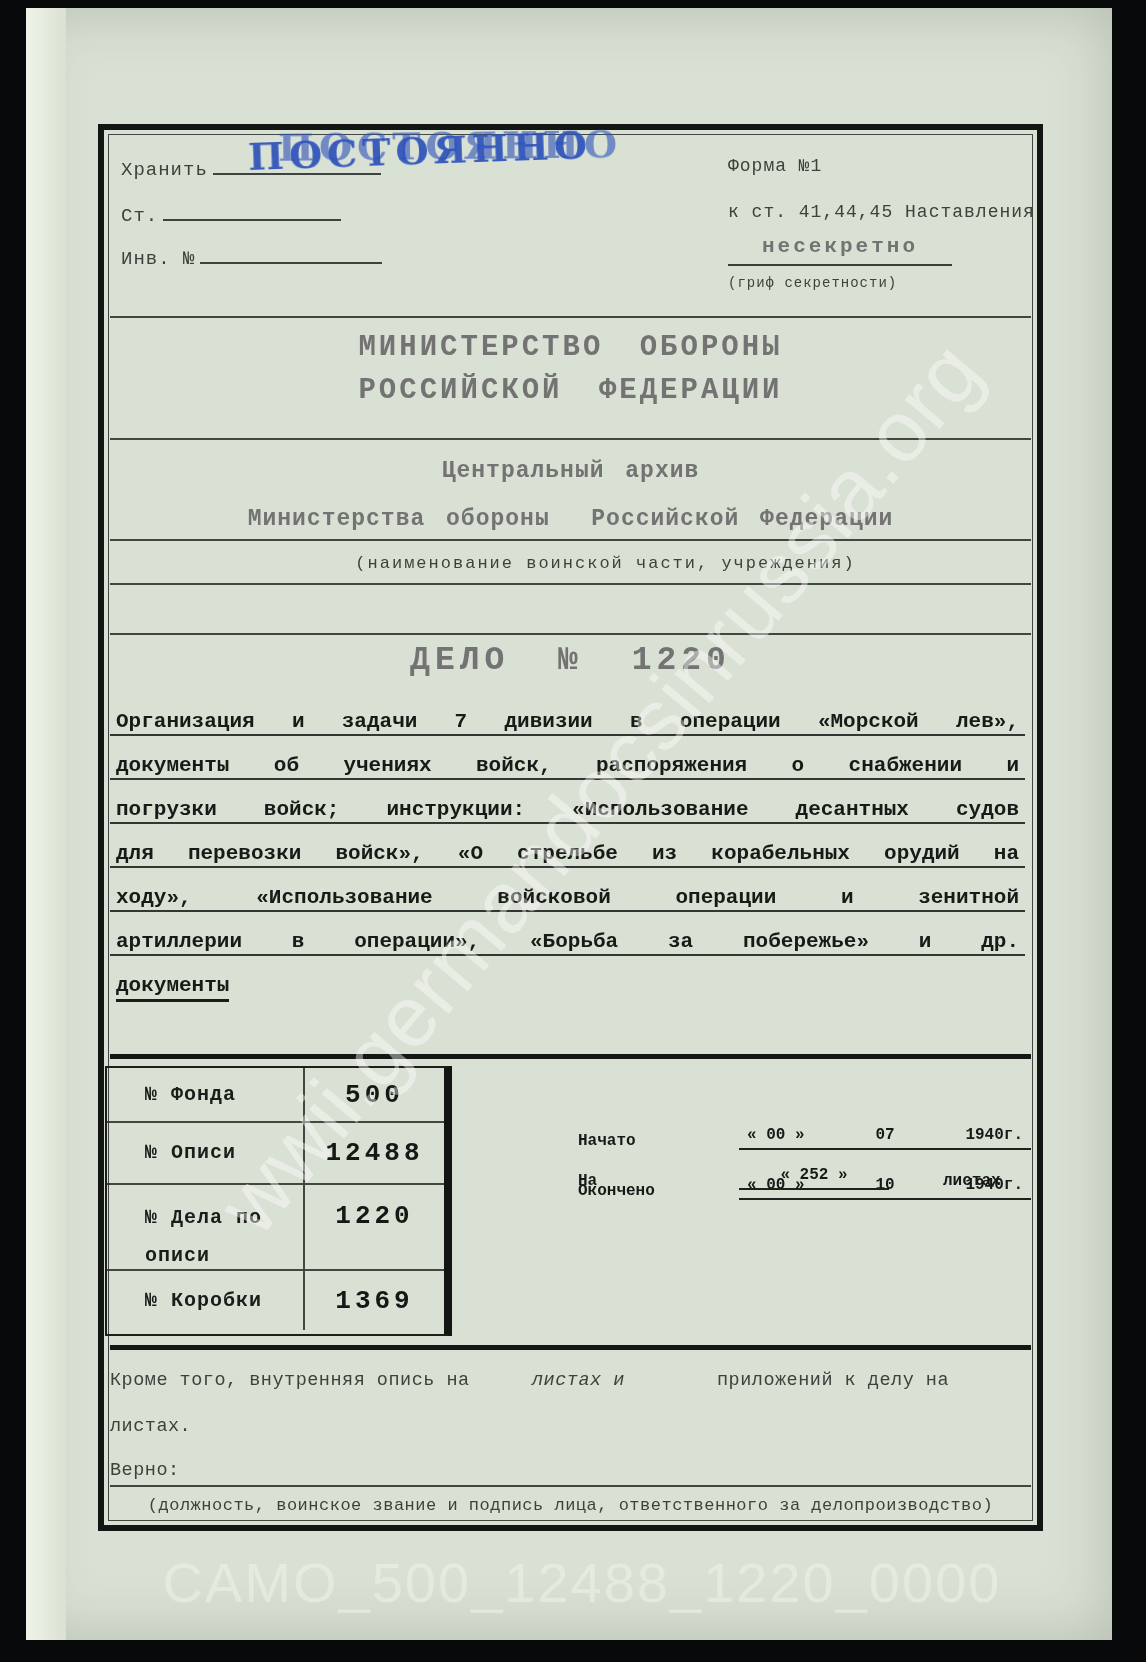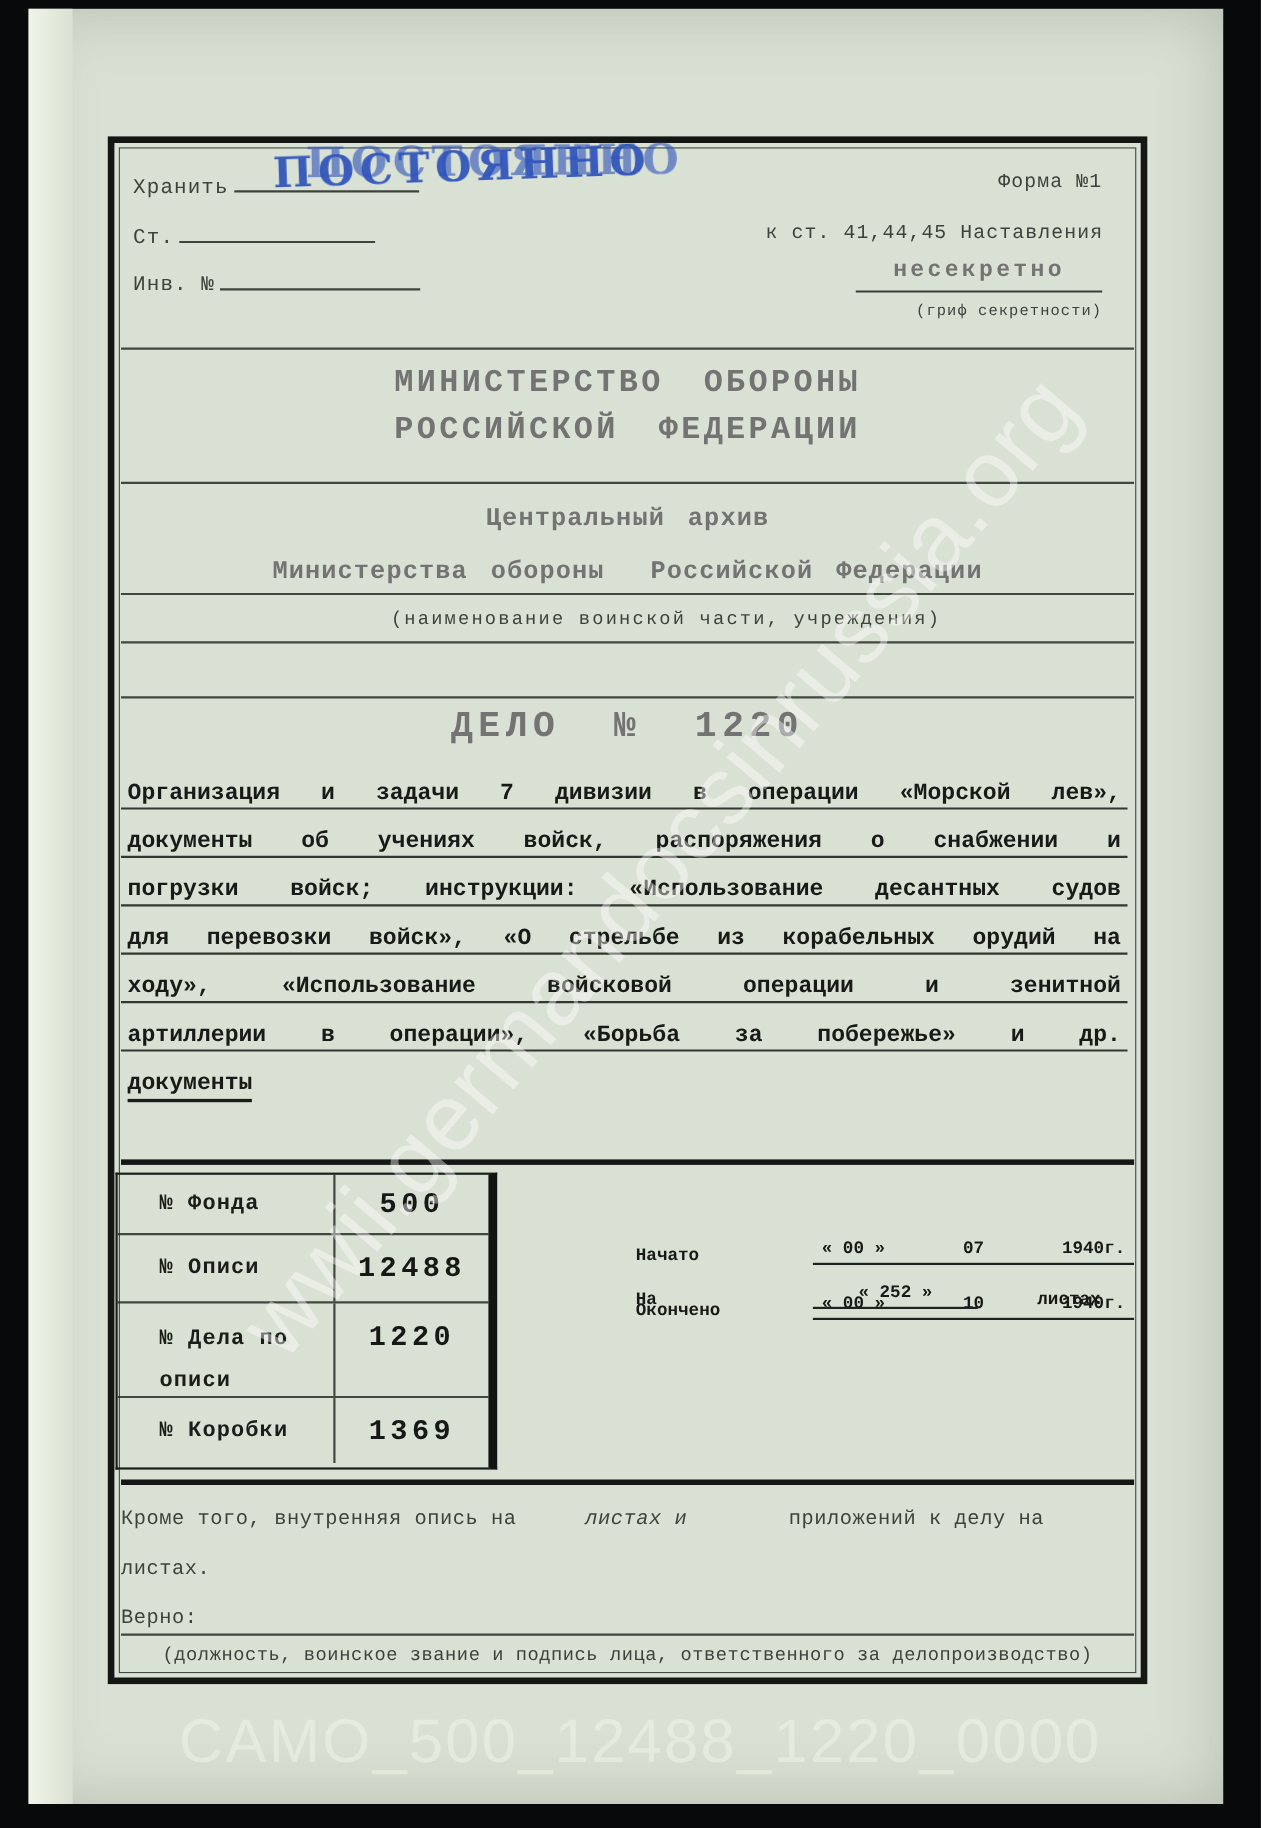--- a/index.html
+++ b/index.html
@@ -14,21 +14,21 @@
 
   .preprint{color:#3d423c;}
   .typed{color:#737373;font-weight:bold;}
 
   .hr{position:absolute;left:6px;width:921px;height:0;border-top:2px solid rgba(38,43,38,.85);}
   .bar{position:absolute;left:6px;width:921px;height:5px;background:#141714;}
 
   .fld{position:absolute;left:17px;font-size:19px;letter-spacing:1px;white-space:nowrap;}
   .fld-line{display:inline-block;height:15px;border-bottom:2px solid rgba(45,50,45,.9);margin-left:5px;}
 
-  .right-col{position:absolute;left:592px;top:26px;width:306px;text-align:right;}
+  .right-col{position:absolute;left:624px;top:26px;width:306px;text-align:left;}
   .form-no{font-size:18px;letter-spacing:1px;}
   .reference{font-size:18px;letter-spacing:1px;margin-top:26px;white-space:nowrap;}
   .secrecy{display:inline-block;margin-top:13px;font-size:21px;letter-spacing:3px;
            padding:0 34px 6px 34px;border-bottom:2px solid rgba(40,45,40,.9);}
   .secrecy-cap{font-size:14px;letter-spacing:1px;margin-top:9px;}
 
   .center-block{position:absolute;left:6px;width:921px;text-align:center;}
   .ministry{font-size:29px;letter-spacing:3px;word-spacing:16px;line-height:43px;}
   .arch1{font-size:23px;letter-spacing:1px;word-spacing:6px;}
   .arch2{font-size:23px;letter-spacing:1px;word-spacing:6px;margin-top:22px;white-space:pre;}

